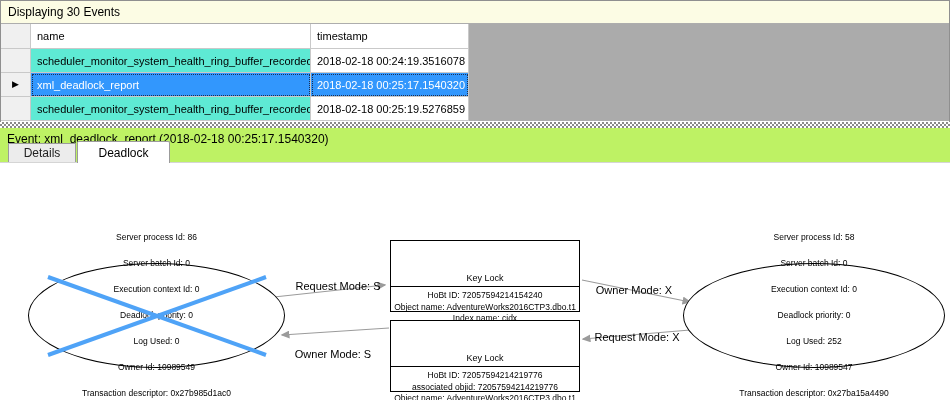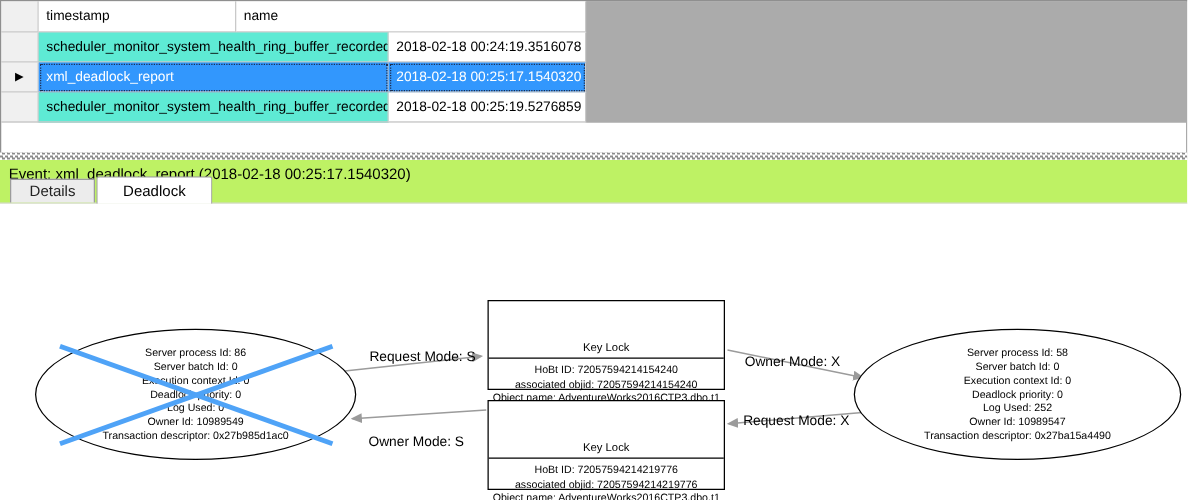--- a/index.html
+++ b/index.html
@@ -41,21 +41,21 @@
   #tab-deadlock { left:77px; bottom:-1px; width:93px; height:22px; background:#fff; z-index:5;
                   border-top-left-radius:2px; border-top-right-radius:2px; }
 
   
   #graph { position:absolute; left:0; top:163px; width:950px; height:237px; background:#fff; }
   #edges-svg, #cross-svg { position:absolute; pointer-events:none; }
   #edges-svg { left:0; top:0; width:950px; height:237px; z-index:1; }
   #cross-svg { left:28px; top:100px; width:257px; height:105px; z-index:4; }
 
   .process { position:absolute; border:1px solid #000; border-radius:50%; background:#fff; z-index:2;
-             display:flex; flex-direction:column; align-items:center; justify-content:center; }
+             display:flex; flex-direction:column; align-items:center; justify-content:center;gap:15px; }
   #process-left  { left:28px;  top:100px; width:257px; height:105px; }
   #process-right { left:683px; top:100px; width:262px; height:105px; }
   .process .nline { font-size:8.5px; line-height:11px; color:#000; white-space:nowrap; }
 
   .resource { position:absolute; border:1px solid #000; background:#fff; z-index:2; }
   #resource-top    { left:390px; top:77px;  width:190px; height:72px; }
   #resource-bottom { left:390px; top:157px; width:190px; height:72px; }
   .resource-title { height:18px; border-bottom:1px solid #000; display:flex; align-items:center;
                     justify-content:center; font-size:9px; color:#000;margin-top:28px; }
   .resource-body { padding-top:3px; display:flex; flex-direction:column; align-items:center; }
@@ -67,26 +67,29 @@
   #edge-label-1 { left:634px; top:127px; }
   #edge-label-2 { left:333px; top:167px;margin-top:24px; }
   #edge-label-3 { left:637px; top:174px; }
 </style>
 </head>
 <body>
 
 <div id="screen">
 
   <div id="top-block">
+    <div id="info-bar">
+      <span>Displaying 30 Events</span>
+    </div>
 
     <div id="grid">
       <div class="grid-row header">
         <div class="cell c-rowhdr"></div>
+        <div class="cell c-name">name</div>
         <div class="cell c-ts">timestamp</div>
-        <div class="cell c-name">name</div>
         <div class="c-fill"></div>
       </div>
 
       <div class="grid-row data">
         <div class="cell c-rowhdr"></div>
         <div class="cell c-name">scheduler_monitor_system_health_ring_buffer_recorded</div>
         <div class="cell c-ts">2018-02-18 00:24:19.3516078</div>
         <div class="c-fill"></div>
       </div>
 
@@ -152,21 +155,20 @@
       <div class="nline">Deadlock priority: 0</div>
       <div class="nline">Log Used: 252</div>
       <div class="nline">Owner Id: 10989547</div>
       <div class="nline">Transaction descriptor: 0x27ba15a4490</div>
     </div>
 
     <div class="resource" id="resource-top">
       <div class="resource-title">Key Lock</div>
       <div class="resource-body">
         <div class="nline">HoBt ID: 72057594214154240</div>
-        <div class="nline">associated objid: 72057594214154240</div>
         <div class="nline">Object name: AdventureWorks2016CTP3.dbo.t1</div>
         <div class="nline">Index name: cidx</div>
       </div>
     </div>
 
     <div class="resource" id="resource-bottom">
       <div class="resource-title">Key Lock</div>
       <div class="resource-body">
         <div class="nline">HoBt ID: 72057594214219776</div>
         <div class="nline">associated objid: 72057594214219776</div>

